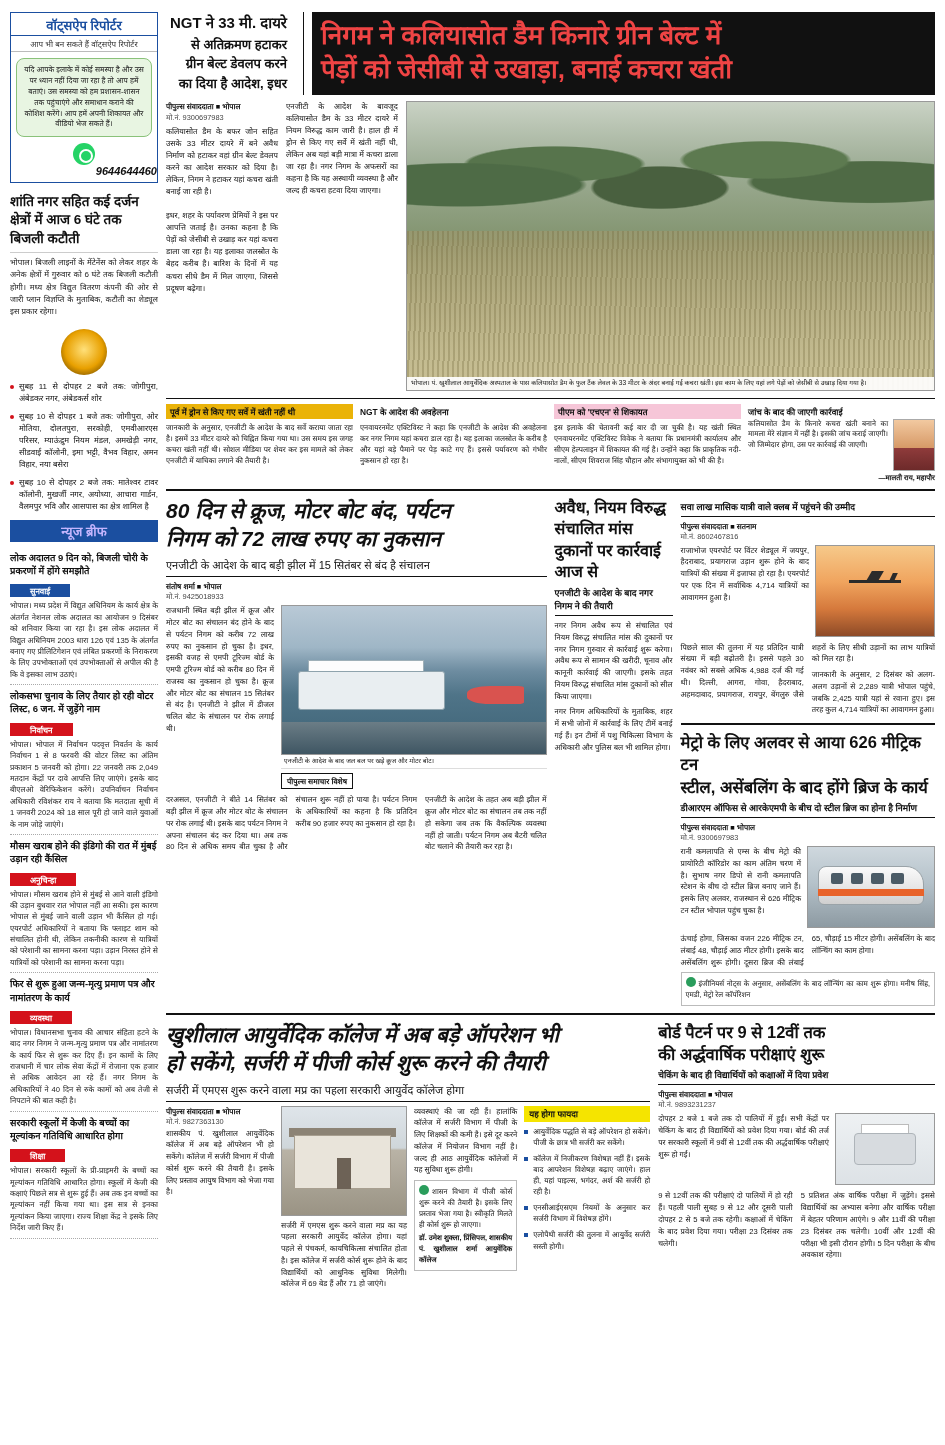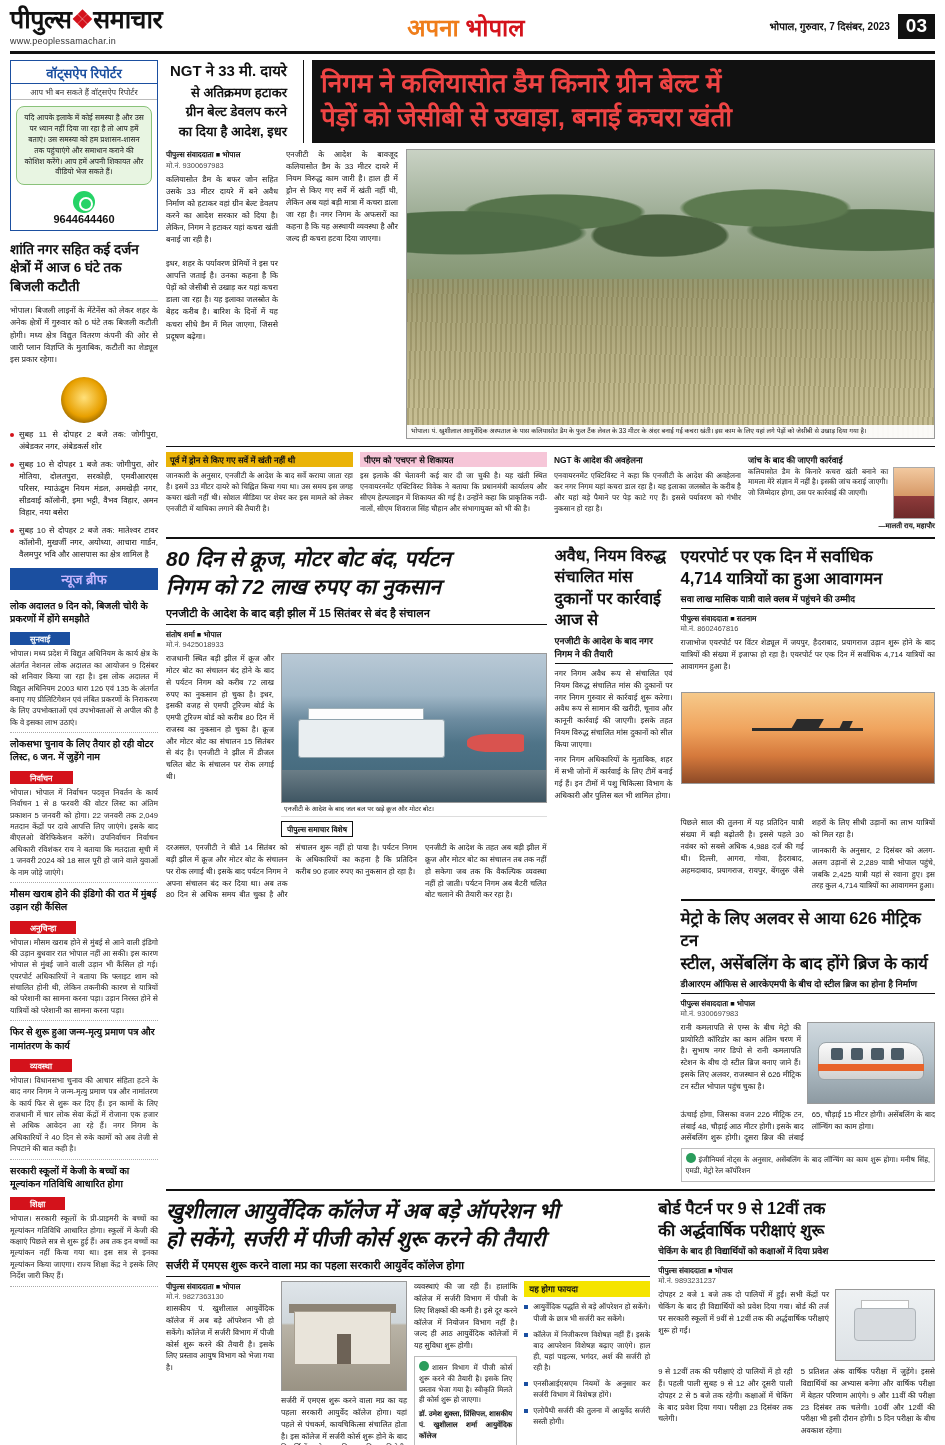--- a/index.html
+++ b/index.html
@@ -43,21 +43,21 @@
   .wa-box { border:1px solid #1b4fa0; padding:0; margin-bottom:6px; }
   .wa-head {
     background:#fff; color:#1b4fa0; font-size:13px; font-weight:bold;
     text-align:center; padding:3px 2px 1px; border-bottom:1px solid #1b4fa0;
   }
   .wa-sub { font-size:8px; text-align:center; color:#333; padding:2px; border-bottom:1px solid #bbb;}
   .wa-bubble {
     background:#e8f5e2; border:1px solid #8ac27a; border-radius:8px;
     margin:6px 5px; padding:6px 7px; font-size:7.5px; line-height:1.45; color:#222; text-align:center;
   }
-  .wa-num { font-size:11px; font-weight:bold; text-align:center; color:#111; padding-bottom:5px; }
+  .wa-num { font-size:11px; font-weight:bold; text-align:right; color:#111; padding-bottom:5px;font-style:italic; }
   .wa-icon { display:block; width:22px; height:22px; margin:2px auto 0; border-radius:50%; background:#25d366; position:relative;}
   .wa-icon::after{ content:""; position:absolute; left:6px; top:6px; width:10px;height:10px;border:2px solid #fff;border-radius:50%;}
 
   .lead-head {
     font-size:13.5px; font-weight:bold; line-height:1.35; color:#111; padding:4px 0 4px;
     border-bottom:1px solid #ccc;
   }
   .lead-body { font-size:8px; line-height:1.55; text-align:justify; color:#222; padding:4px 0; }
   .bulb { width:100%; height:58px; display:flex; align-items:center; justify-content:center; }
   .bulb-circle { width:46px;height:46px;border-radius:50%;
@@ -143,21 +143,21 @@
   }
   .quote-name { font-size:7px; font-weight:bold; text-align:right; margin-top:2px; }
 
   
   .mid { display:flex; gap:8px; margin-top:7px; border-top:2px solid #111; padding-top:6px; }
   .mid-a { flex:1.72; }
   .mid-b { width:118px; flex:0 0 118px; }
   .mid-c { flex:1.15; }
 
   .h2 { font-size:21px; font-weight:bold; line-height:1.35;font-style:italic; }
-  .h2-sub { font-size:11px; font-weight:bold; color:#111; border-bottom:1px solid #111; padding-bottom:4px; margin-top:4px;}
+  .h2-sub { font-size:11px; font-weight:normal; color:#111; border-bottom:1px solid #111; padding-bottom:4px; margin-top:4px;}
   .h3 { font-size:16.5px; font-weight:bold; line-height:1.35; }
   .h3-sub { font-size:9px; font-weight:bold; margin-top:3px; border-bottom:1px solid #111; padding-bottom:3px;}
   .h4 { font-size:16px; font-weight:bold; line-height:1.35; }
 
   .cols2 { column-count:2; column-gap:8px; font-size:7.6px; line-height:1.55; text-align:justify; margin-top:5px; }
   .cols3 { column-count:3; column-gap:8px; font-size:7.6px; line-height:1.55; text-align:justify; margin-top:5px; }
   .body-s { font-size:7.6px; line-height:1.55; text-align:justify; }
 
   .boat-photo {
     border:1px solid #999; height:150px; position:relative;
@@ -212,38 +212,20 @@
   .y-strip { background:#f5e400; font-size:8.6px; font-weight:bold; padding:2px 5px; }
   .bot-row { display:flex; gap:8px; margin-top:7px; border-top:2px solid #111; padding-top:6px;}
   .bot-a { flex:1.75; }
   .bot-b { flex:1; }
 </style>
 </head>
 <body>
 
 <div class="page">
 
-  <div class="masthead">
-    <div class="mast-left">
-      <div class="mast-logo">
-        <span>पीपुल्स</span><span class="red">❖</span><span>समाचार</span>
-      </div>
-      <div class="mast-site">www.peoplessamachar.in</div>
-    </div>
-    <div class="mast-center">
-      <div class="mast-center-title">
-        <span class="o1">अपना</span>
-        <span class="r1">भोपाल</span>
-      </div>
-    </div>
-    <div class="mast-right">
-      <div class="mast-date">भोपाल, गुरुवार, 7 दिसंबर, 2023</div>
-      <div class="pageno">03</div>
-    </div>
-  </div>
 
   <div class="cols">
 
     <div class="col-left">
 
       <div class="wa-box">
         <div class="wa-head">वॉट्सऐप रिपोर्टर</div>
         <div class="wa-sub">आप भी बन सकते हैं वॉट्सऐप रिपोर्टर</div>
         <div class="wa-bubble">यदि आपके इलाके में कोई समस्या है और उस पर ध्यान नहीं दिया जा रहा है तो आप हमें बताएं। उस समस्या को हम प्रशासन-शासन तक पहुंचाएंगे और समाधान कराने की कोशिश करेंगे। आप हमें अपनी शिकायत और वीडियो भेज सकते हैं।</div>
         <span class="wa-icon"></span>
@@ -331,26 +313,26 @@
           <div class="photo-cap">भोपाल। पं. खुशीलाल आयुर्वेदिक अस्पताल के पास कलियासोत डैम के फुल टैंक लेवल के 33 मीटर के अंदर बनाई गई कचरा खंती। इस काम के लिए यहां लगे पेड़ों को जेसीबी से उखाड़ दिया गया है।</div>
         </div>
       </div>
 
       <div class="quad">
         <div class="quad-col">
           <div class="qhead-y">पूर्व में ड्रोन से किए गए सर्वे में खंती नहीं थी</div>
           <div class="qbody">जानकारी के अनुसार, एनजीटी के आदेश के बाद सर्वे कराया जाता रहा है। इसमें 33 मीटर दायरे को चिह्नित किया गया था। उस समय इस जगह कचरा खंती नहीं थी। सोशल मीडिया पर शेयर कर इस मामले को लेकर एनजीटी में याचिका लगाने की तैयारी है।</div>
         </div>
         <div class="quad-col">
+          <div class="qhead-plain">NGT के आदेश की अवहेलना</div>
+          <div class="qbody">एनवायरनमेंट एक्टिविस्ट ने कहा कि एनजीटी के आदेश की अवहेलना कर नगर निगम यहां कचरा डाल रहा है। यह इलाका जलस्रोत के करीब है और यहां बड़े पैमाने पर पेड़ काटे गए हैं। इससे पर्यावरण को गंभीर नुकसान हो रहा है।</div>
+        </div>
+        <div class="quad-col">
           <div class="qhead-p">पीएम को 'एचएन' से शिकायत</div>
           <div class="qbody">इस इलाके की चेतावनी कई बार दी जा चुकी है। यह खंती स्थित एनवायरनमेंट एक्टिविस्ट विवेक ने बताया कि प्रधानमंत्री कार्यालय और सीएम हेल्पलाइन में शिकायत की गई है। उन्होंने कहा कि प्राकृतिक नदी-नालों, सीएम शिवराज सिंह चौहान और संभागायुक्त को भी की है।</div>
-        </div>
-        <div class="quad-col">
-          <div class="qhead-plain">NGT के आदेश की अवहेलना</div>
-          <div class="qbody">एनवायरनमेंट एक्टिविस्ट ने कहा कि एनजीटी के आदेश की अवहेलना कर नगर निगम यहां कचरा डाल रहा है। यह इलाका जलस्रोत के करीब है और यहां बड़े पैमाने पर पेड़ काटे गए हैं। इससे पर्यावरण को गंभीर नुकसान हो रहा है।</div>
         </div>
         <div class="quad-col">
           <div class="qhead-plain">जांच के बाद की जाएगी कार्रवाई</div>
           <div class="quote-box">
             <div class="quote-txt">कलियासोत डैम के किनारे कचरा खंती बनाने का मामला मेरे संज्ञान में नहीं है। इसकी जांच कराई जाएगी। जो जिम्मेदार होगा, उस पर कार्रवाई की जाएगी।</div>
             <div class="avatar"></div>
           </div>
           <div class="quote-name">—मालती राय, महापौर</div>
         </div>
       </div>
@@ -390,30 +372,26 @@
 
         <div class="mid-b">
           <div class="h4">अवैध, नियम विरुद्ध संचालित मांस दुकानों पर कार्रवाई आज से</div>
           <div class="h3-sub">एनजीटी के आदेश के बाद नगर निगम ने की तैयारी</div>
           <div class="body-s" style="margin-top:4px">नगर निगम अवैध रूप से संचालित एवं नियम विरुद्ध संचालित मांस की दुकानों पर नगर निगम गुरुवार से कार्रवाई शुरू करेगा। अवैध रूप से सामान की खरीदी, चूनाव और कानूनी कार्रवाई की जाएगी। इसके तहत नियम विरुद्ध संचालित मांस दुकानों को सील किया जाएगा।</div>
           <div class="body-s" style="margin-top:4px">नगर निगम अधिकारियों के मुताबिक, शहर में सभी जोनों में कार्रवाई के लिए टीमें बनाई गई हैं। इन टीमों में पशु चिकित्सा विभाग के अधिकारी और पुलिस बल भी शामिल होगा।</div>
         </div>
 
         <div class="mid-c">
           <div>
-            <div class="h3">
-              <div>एयरपोर्ट पर एक दिन में सर्वाधिक</div>
-              <div>4,714 यात्रियों का हुआ आवागमन</div>
-            </div>
             <div class="h3-sub">सवा लाख मासिक यात्री वाले क्लब में पहुंचने की उम्मीद</div>
             <div class="byline" style="margin-top:4px">
               <span>पीपुल्स संवाददाता ■ सतनाम</span>
               <span class="mob">मो.नं. 8602467816</span>
             </div>
-            <div style="display:flex;gap:20px;margin-top:4px;flex-direction:column;">
+            <div style="display:flex;gap:6px;margin-top:4px;">
               <div style="flex:1;" class="body-s">राजाभोज एयरपोर्ट पर विंटर शेड्यूल में जयपुर, हैदराबाद, प्रयागराज उड़ान शुरू होने के बाद यात्रियों की संख्या में इजाफा हो रहा है। एयरपोर्ट पर एक दिन में सर्वाधिक 4,714 यात्रियों का आवागमन हुआ है।</div>
               <div style="flex:0 0 120px;">
                 <div class="plane-photo">
                     <div class="plane"></div>
                   </div>
               </div>
             </div>
             <div class="cols2">
               <div>पिछले साल की तुलना में यह प्रतिदिन यात्री संख्या में बड़ी बढ़ोतरी है। इससे पहले 30 नवंबर को सबसे अधिक 4,988 दर्ज की गई थी। दिल्ली, आगरा, गोवा, हैदराबाद, अहमदाबाद, प्रयागराज, रायपुर, बेंगलुरु जैसे शहरों के लिए सीधी उड़ानों का लाभ यात्रियों को मिल रहा है।</div>
               <div style="margin-top:4px">जानकारी के अनुसार, 2 दिसंबर को अलग-अलग उड़ानों से 2,289 यात्री भोपाल पहुंचे, जबकि 2,425 यात्री यहां से रवाना हुए। इस तरह कुल 4,714 यात्रियों का आवागमन हुआ।</div>

